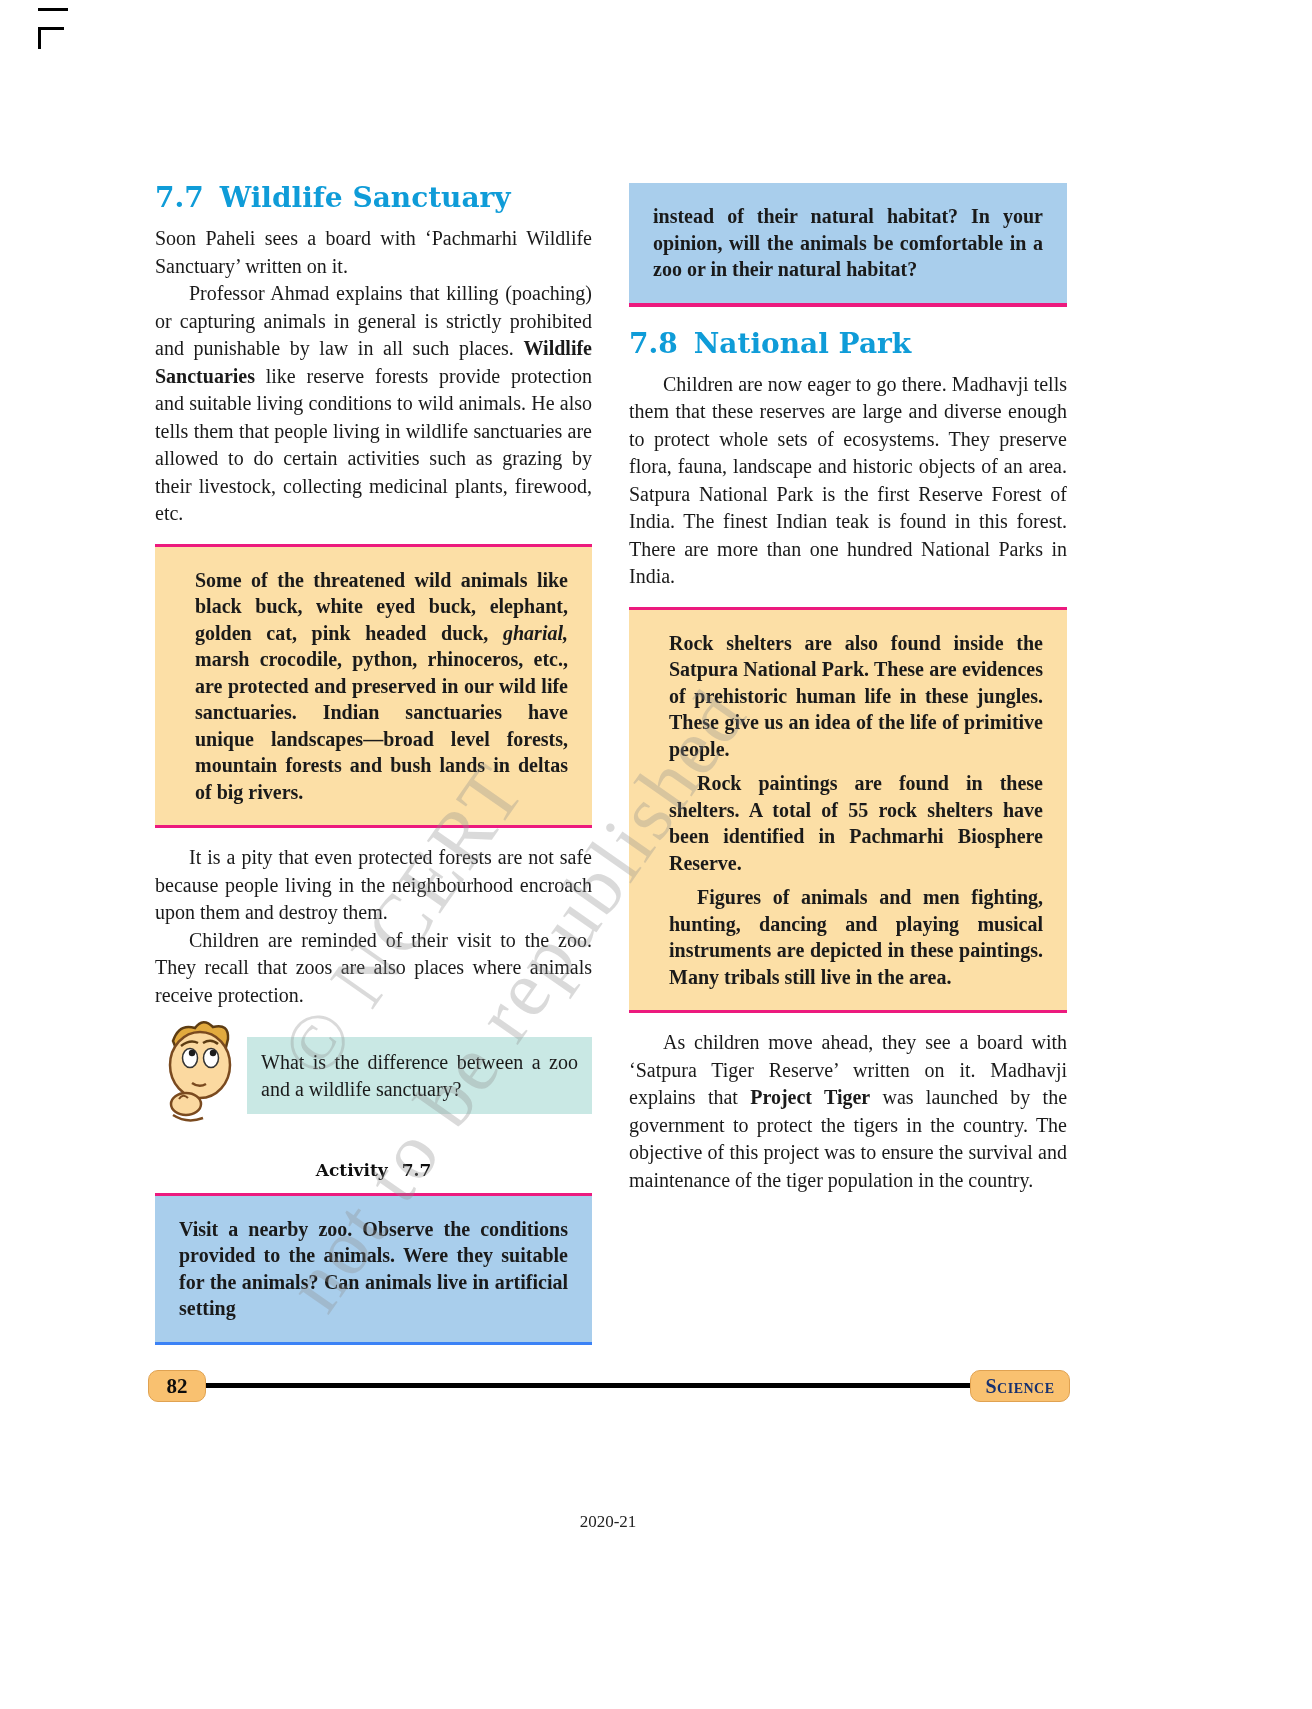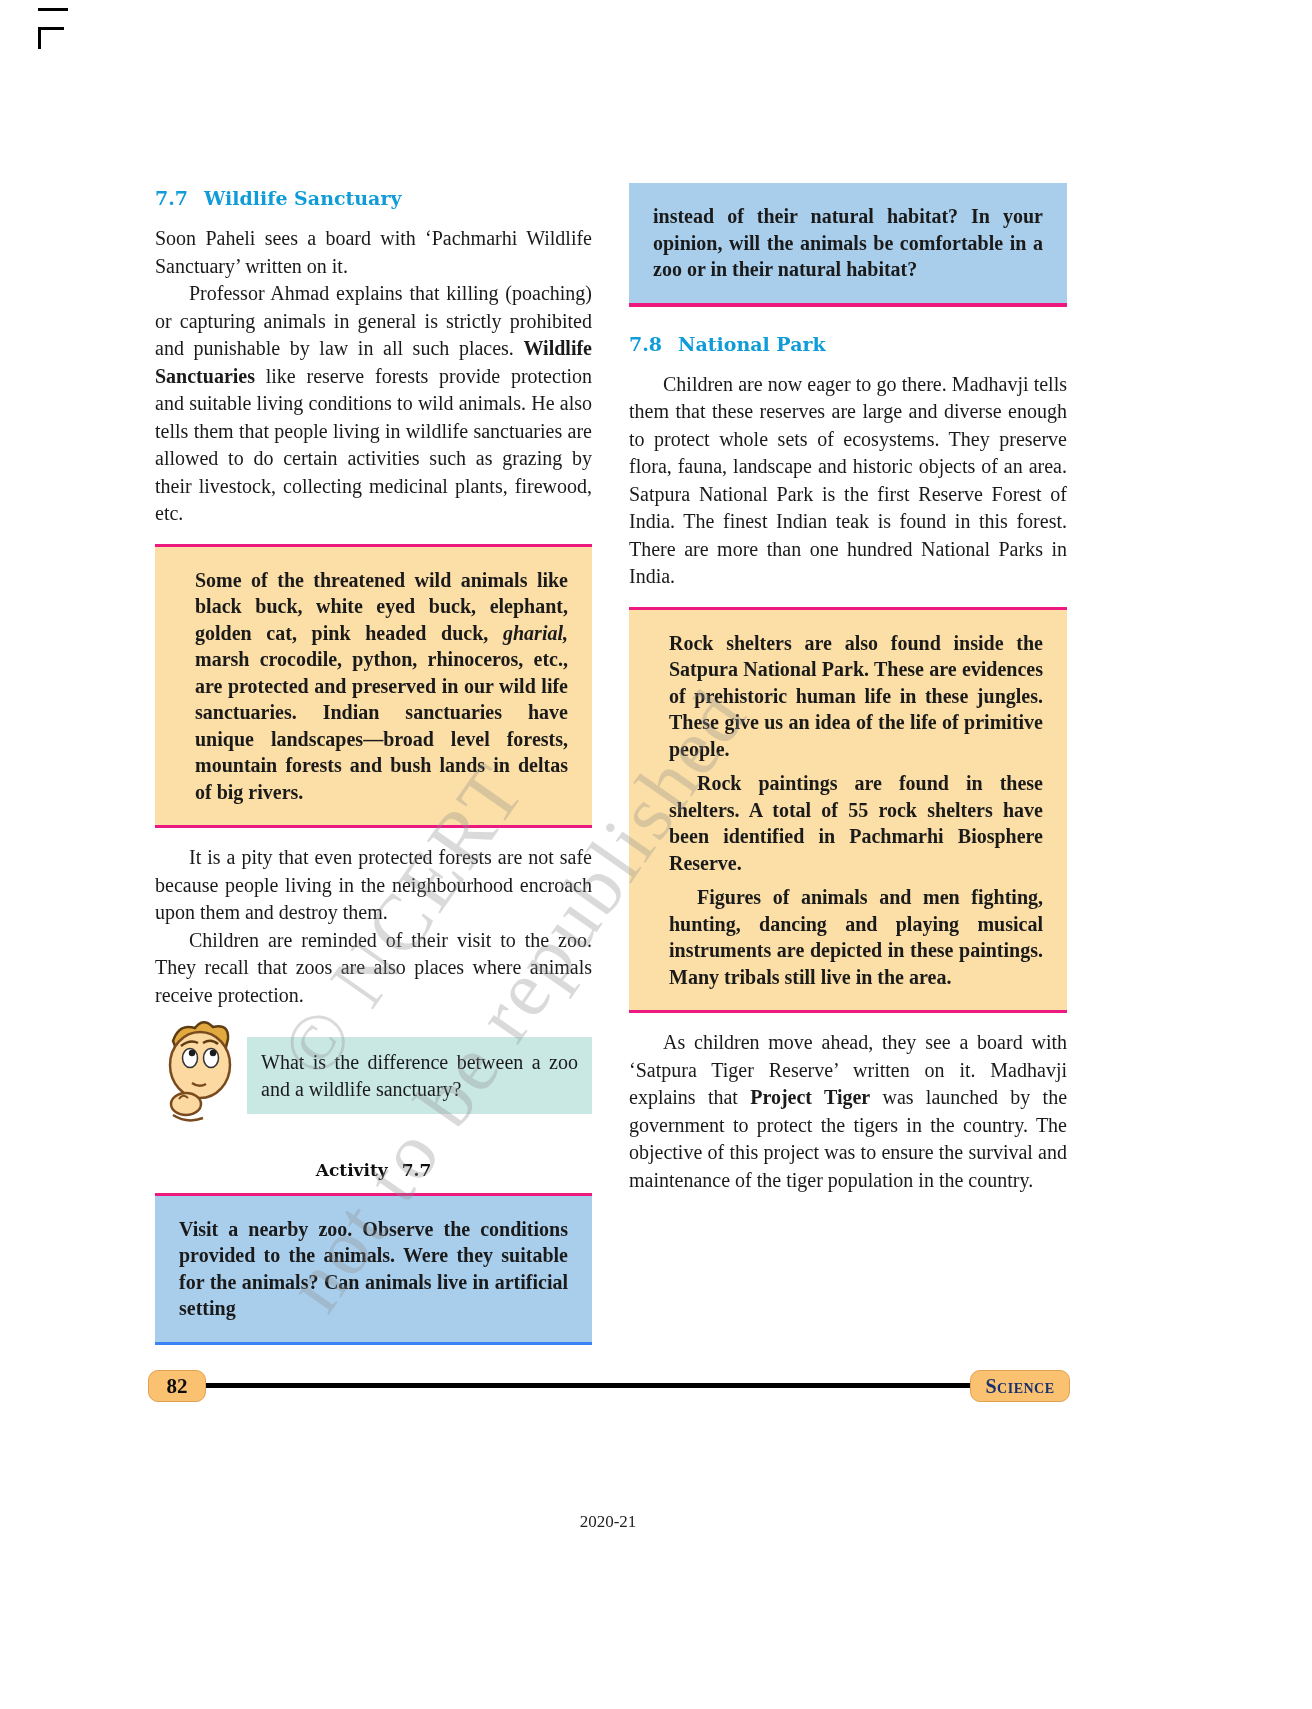--- a/index.html
+++ b/index.html
@@ -10,21 +10,21 @@
   .cropmark{position:absolute;background:#000;}
   .cm1{left:38px;top:8px;width:30px;height:3px;}
   .cm2{left:38px;top:27px;width:3px;height:22px;}
   .cm3{left:38px;top:27px;width:26px;height:3px;}
 
   .col{position:absolute;top:183px;text-align:justify;font-size:20px;line-height:27.5px;}
   .col-left{left:155px;width:437px;}
   .col-right{left:629px;width:438px;}
 
   h2.section{
-    font-family:"DejaVu Serif",serif;font-weight:bold;font-size:19px;line-height:30px;
+    font-family:"DejaVu Serif",serif;font-weight:bold;font-size:28px;line-height:30px;
     color:#0f9cd8;text-align:left;margin:0 0 12px 0;
   }
   h2.section .num{margin-right:16px;}
   h3.activity{
     font-family:"DejaVu Serif",serif;font-weight:bold;font-size:17px;line-height:30px;
     color:#0f0f0f;text-align:center;margin:24px 0 8px 0;
   }
   h3.activity .num{margin-left:14px;}
 
   p.body{margin:0;}

